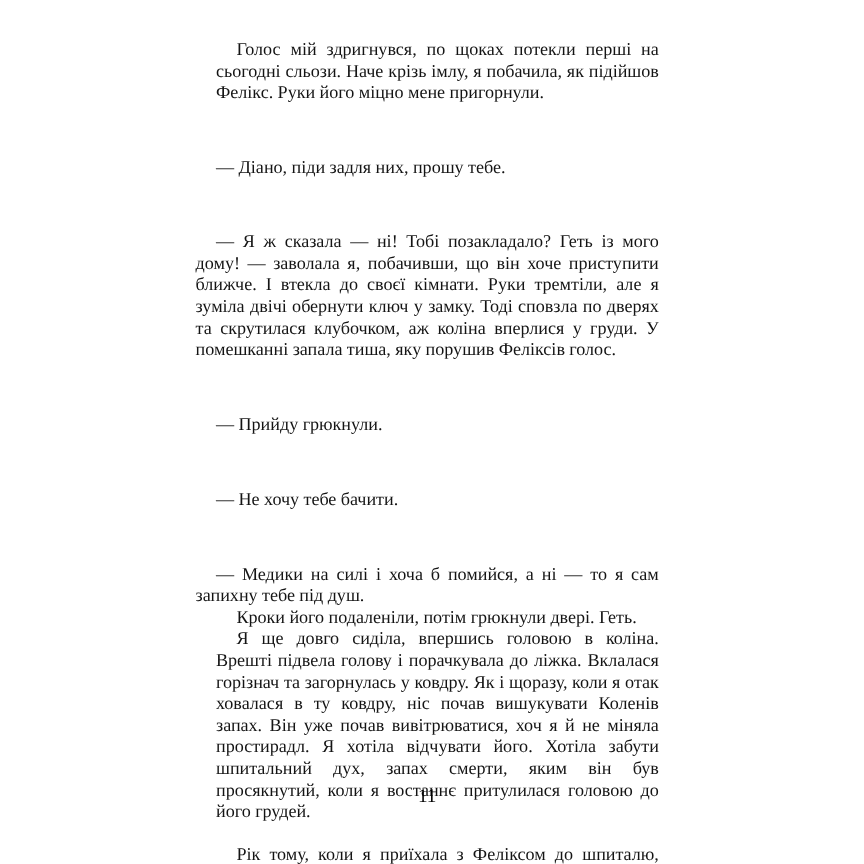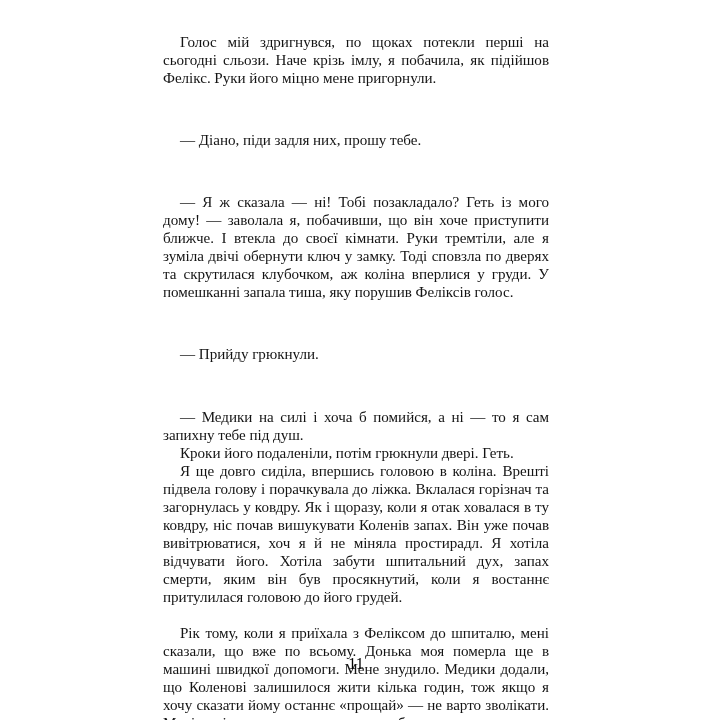--- a/index.html
+++ b/index.html
@@ -39,20 +39,21 @@
     text-align: justify;
     text-justify: inter-word;
     letter-spacing: -0.02px;
     word-spacing: -0.05px;
     color: #141414;
     hyphens: manual;
   }
 
   .para.indent {
     text-indent: 17px;
+    margin-left: 17px;
   }
 
   .para.dialogue {
     text-indent: 17px;
     margin-top: 44px;
   }
 
   .section-gap {
     height: 18px;
   }
@@ -73,20 +74,21 @@
 <body>
 
 <div class="page">
 
   <div class="text-column">
 
     <p class="para indent">Голос мій здригнувся, по щоках потекли перші на сьогодні сльози. Наче крізь імлу, я побачила, як підійшов Фелікс. Руки його міцно мене пригорнули.</p>
     <p class="para dialogue">— Діано, піди задля них, прошу тебе.</p>
     <p class="para dialogue">— Я ж сказала — ні! Тобі позакладало? Геть із мого дому! — заволала я, побачивши, що він хоче приступити ближче. І втекла до своєї кімнати. Руки тремтіли, але я зуміла двічі обернути ключ у замку. Тоді сповзла по дверях та скрутилася клубочком, аж коліна вперлися у груди. У помешканні запала тиша, яку порушив Феліксів голос.</p>
     <p class="para dialogue">— Прийду грюкнули.</p>
+    <p class="para dialogue">— Не хочу тебе бачити.</p>
     <p class="para dialogue">— Медики на силі і хоча б помийся, а ні — то я сам запихну тебе під душ.</p>
     <p class="para indent">Кроки його подаленіли, потім грюкнули двері. Геть.</p>
     <p class="para indent">Я ще довго сиділа, впершись головою в коліна. Врешті підвела голову і порачкувала до ліжка. Вклалася горізнач та загорнулась у ковдру. Як і щоразу, коли я отак ховалася в ту ковдру, ніс почав вишукувати Коленів запах. Він уже почав вивітрюватися, хоч я й не міняла простирадл. Я хотіла відчувати його. Хотіла забути шпитальний дух, запах смерти, яким він був просякнутий, коли я востаннє притулилася головою до його грудей.</p>
 
     <div class="section-gap"></div>
 
     <p class="para indent">Рік тому, коли я приїхала з Феліксом до шпиталю, мені сказали, що вже по всьому. Донька моя померла ще в машині швидкої допомоги. Мене знудило. Медики додали, що Коленові залишилося жити кілька годин, тож якщо я хочу сказати йому останнє «прощай» — не варто зволікати. Мені хотілося кричати, що це все брехня, та я не змогла сказати ні слова. Здавалося, що то якийсь страшний</p>
 
   </div>
 

